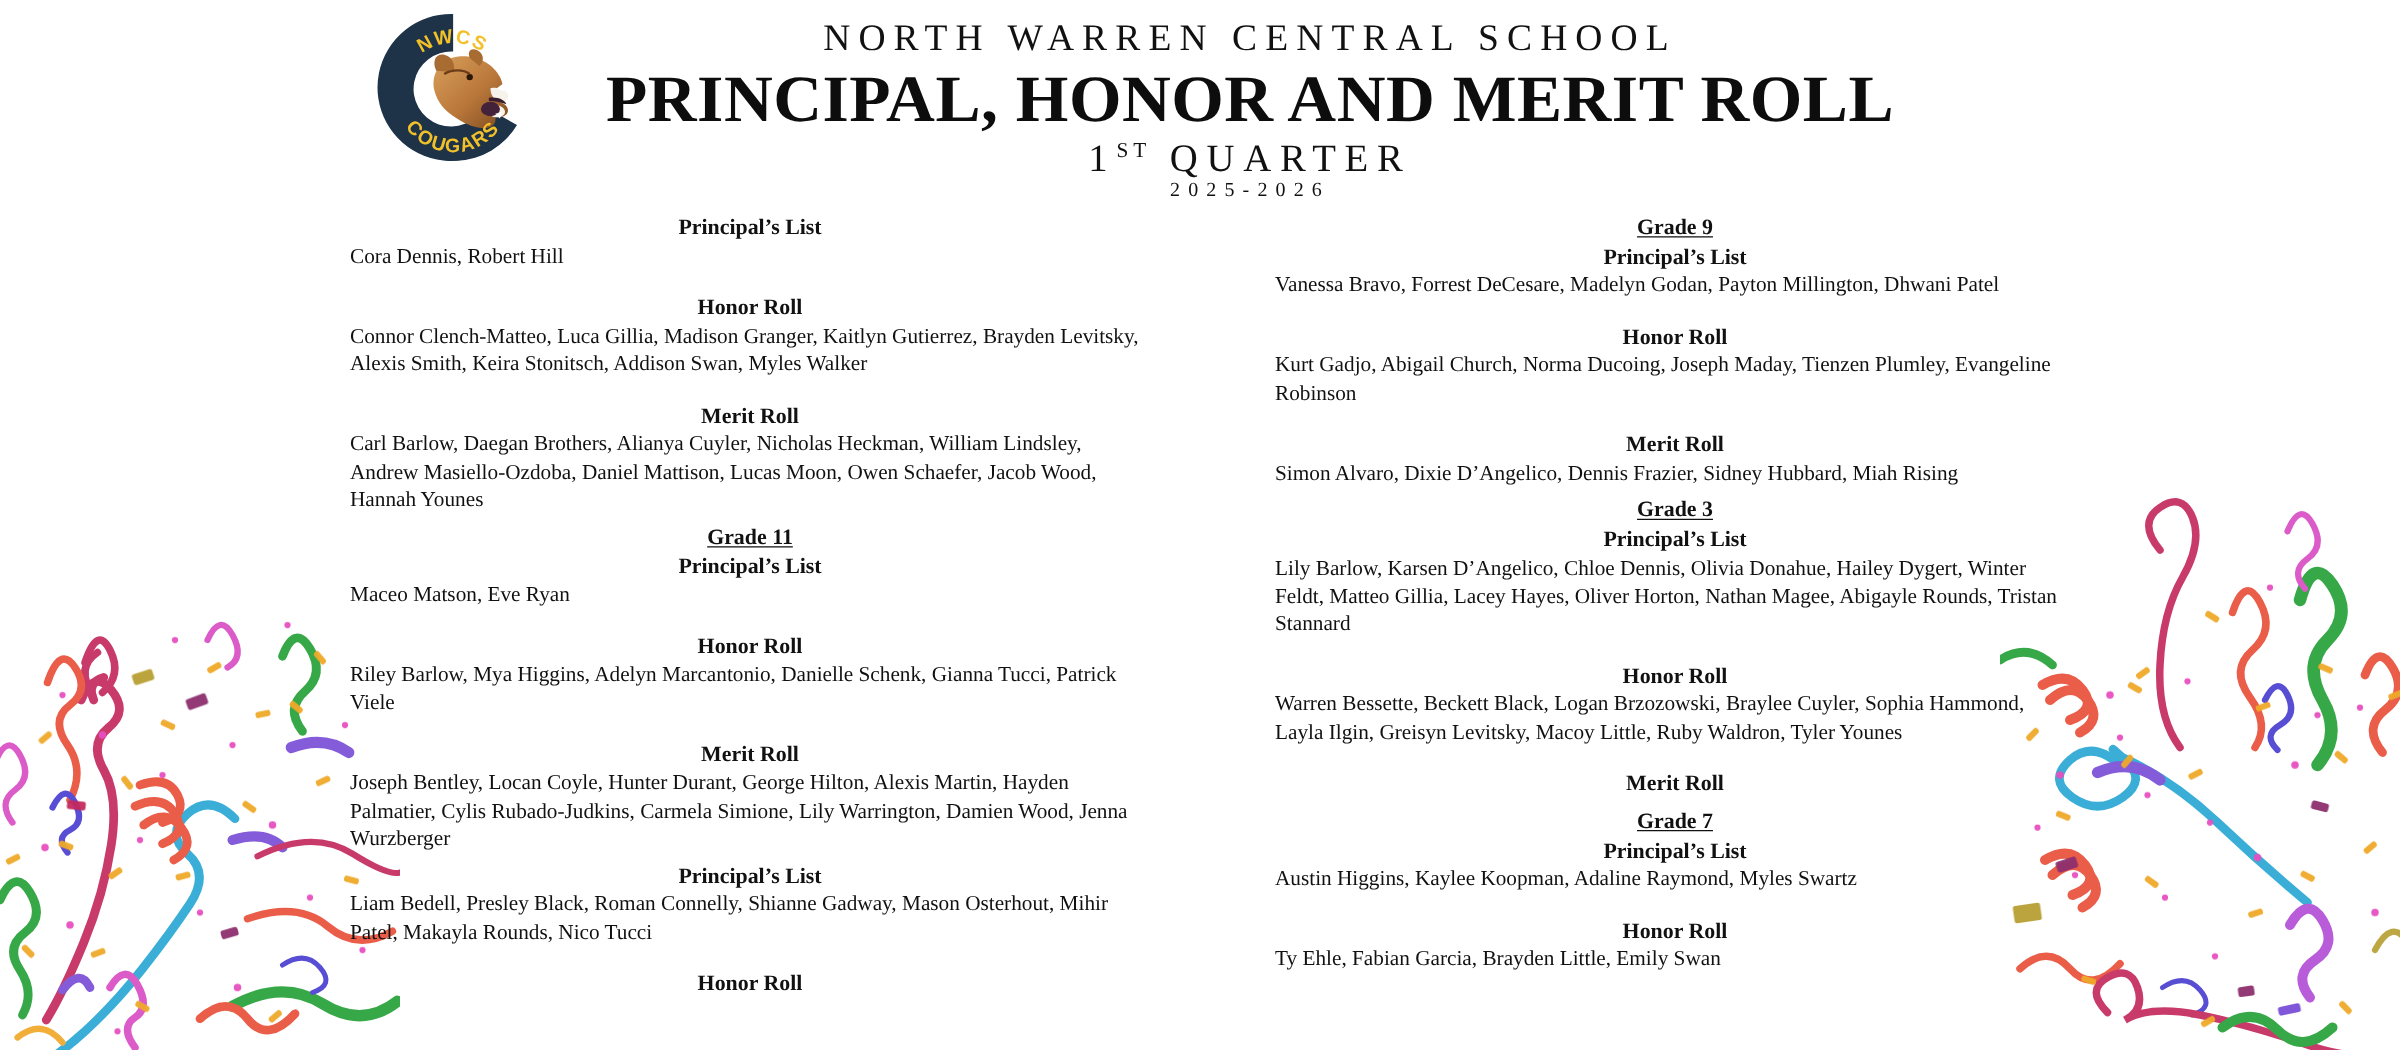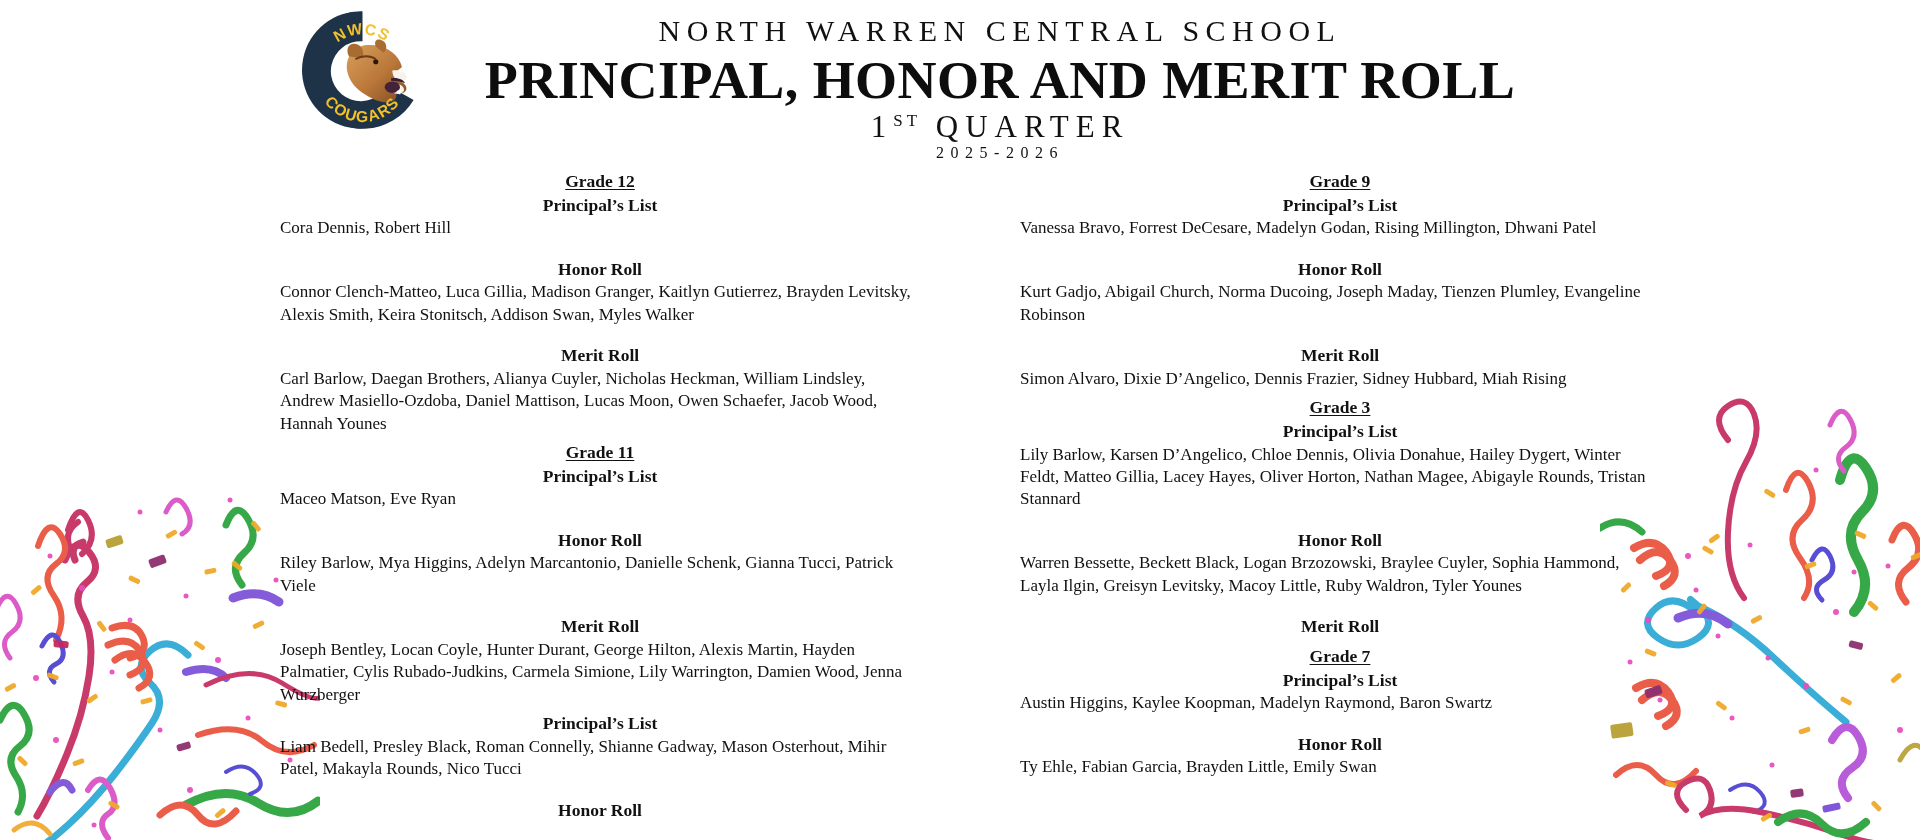--- a/index.html
+++ b/index.html
@@ -326,21 +326,20 @@
       <div class="quarter-line"><span>1</span><sup>ST</sup> <span>QUARTER</span></div>
       <div class="year-line">2025-2026</div>
     </div>
   </div>
 
   <div class="columns">
 
     <div class="column left">
 
       <div class="grade-block">
-        <div class="grade-heading">Grade 12</div>
         <div class="roll-group first">
           <div class="roll-heading">Principal’s List</div>
           <div class="roll-names">Cora Dennis, Robert Hill</div>
         </div>
         <div class="roll-group">
           <div class="roll-heading">Honor Roll</div>
           <div class="roll-names">Connor Clench-Matteo, Luca Gillia, Madison Granger, Kaitlyn Gutierrez, Brayden Levitsky, Alexis Smith, Keira Stonitsch, Addison Swan, Myles Walker</div>
         </div>
         <div class="roll-group">
           <div class="roll-heading">Merit Roll</div>
@@ -377,21 +376,21 @@
       </div>
 
     </div>
 
     <div class="column right">
 
       <div class="grade-block">
         <div class="grade-heading">Grade 9</div>
         <div class="roll-group first">
           <div class="roll-heading">Principal’s List</div>
-          <div class="roll-names">Vanessa Bravo, Forrest DeCesare, Madelyn Godan, Rising Millington, Dhwani Patel</div>
+          <div class="roll-names">Vanessa Bravo, Forrest DeCesare, Madelyn Godan, Payton Millington, Dhwani Patel</div>
         </div>
         <div class="roll-group">
           <div class="roll-heading">Honor Roll</div>
           <div class="roll-names">Kurt Gadjo, Abigail Church, Norma Ducoing, Joseph Maday, Tienzen Plumley, Evangeline Robinson</div>
         </div>
         <div class="roll-group">
           <div class="roll-heading">Merit Roll</div>
           <div class="roll-names">Simon Alvaro, Dixie D’Angelico, Dennis Frazier, Sidney Hubbard, Miah Rising</div>
         </div>
       </div>
@@ -408,21 +407,21 @@
         </div>
         <div class="roll-group">
           <div class="roll-heading">Merit Roll</div>
         </div>
       </div>
 
       <div class="grade-block">
         <div class="grade-heading">Grade 7</div>
         <div class="roll-group first">
           <div class="roll-heading">Principal’s List</div>
-          <div class="roll-names">Austin Higgins, Kaylee Koopman, Madelyn Raymond, Baron Swartz</div>
+          <div class="roll-names">Austin Higgins, Kaylee Koopman, Adaline Raymond, Myles Swartz</div>
         </div>
         <div class="roll-group">
           <div class="roll-heading">Honor Roll</div>
           <div class="roll-names">Ty Ehle, Fabian Garcia, Brayden Little, Emily Swan</div>
         </div>
 
       </div>
 
     </div>
   </div>

